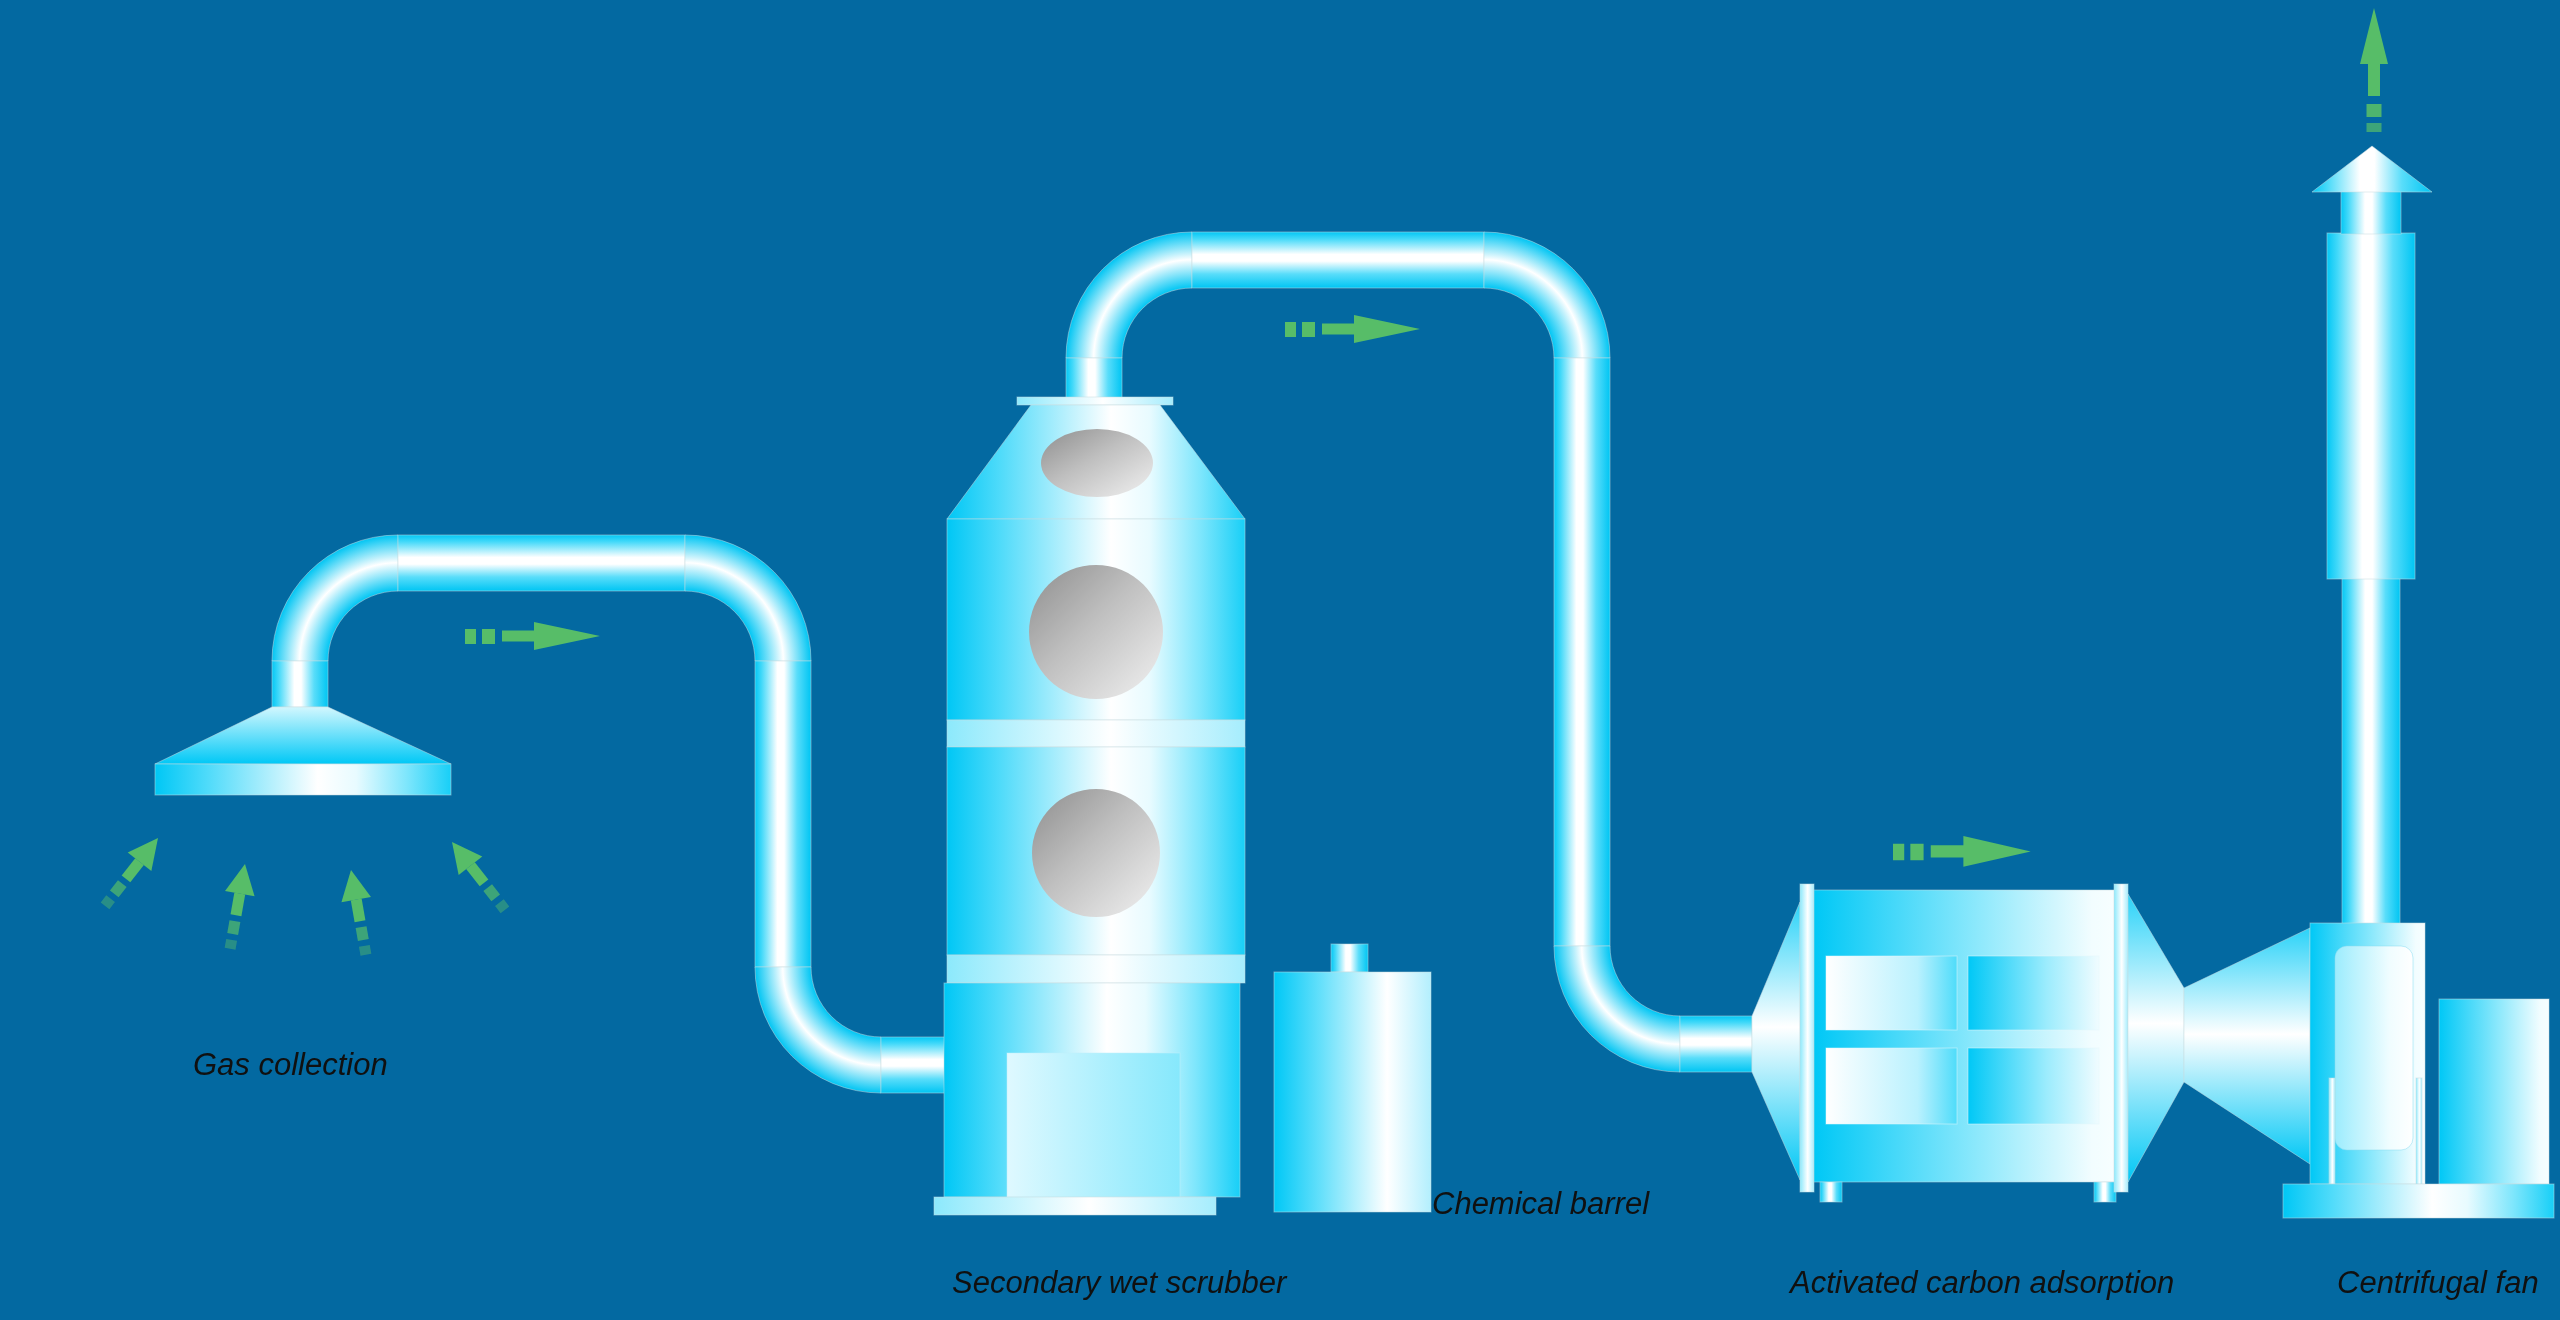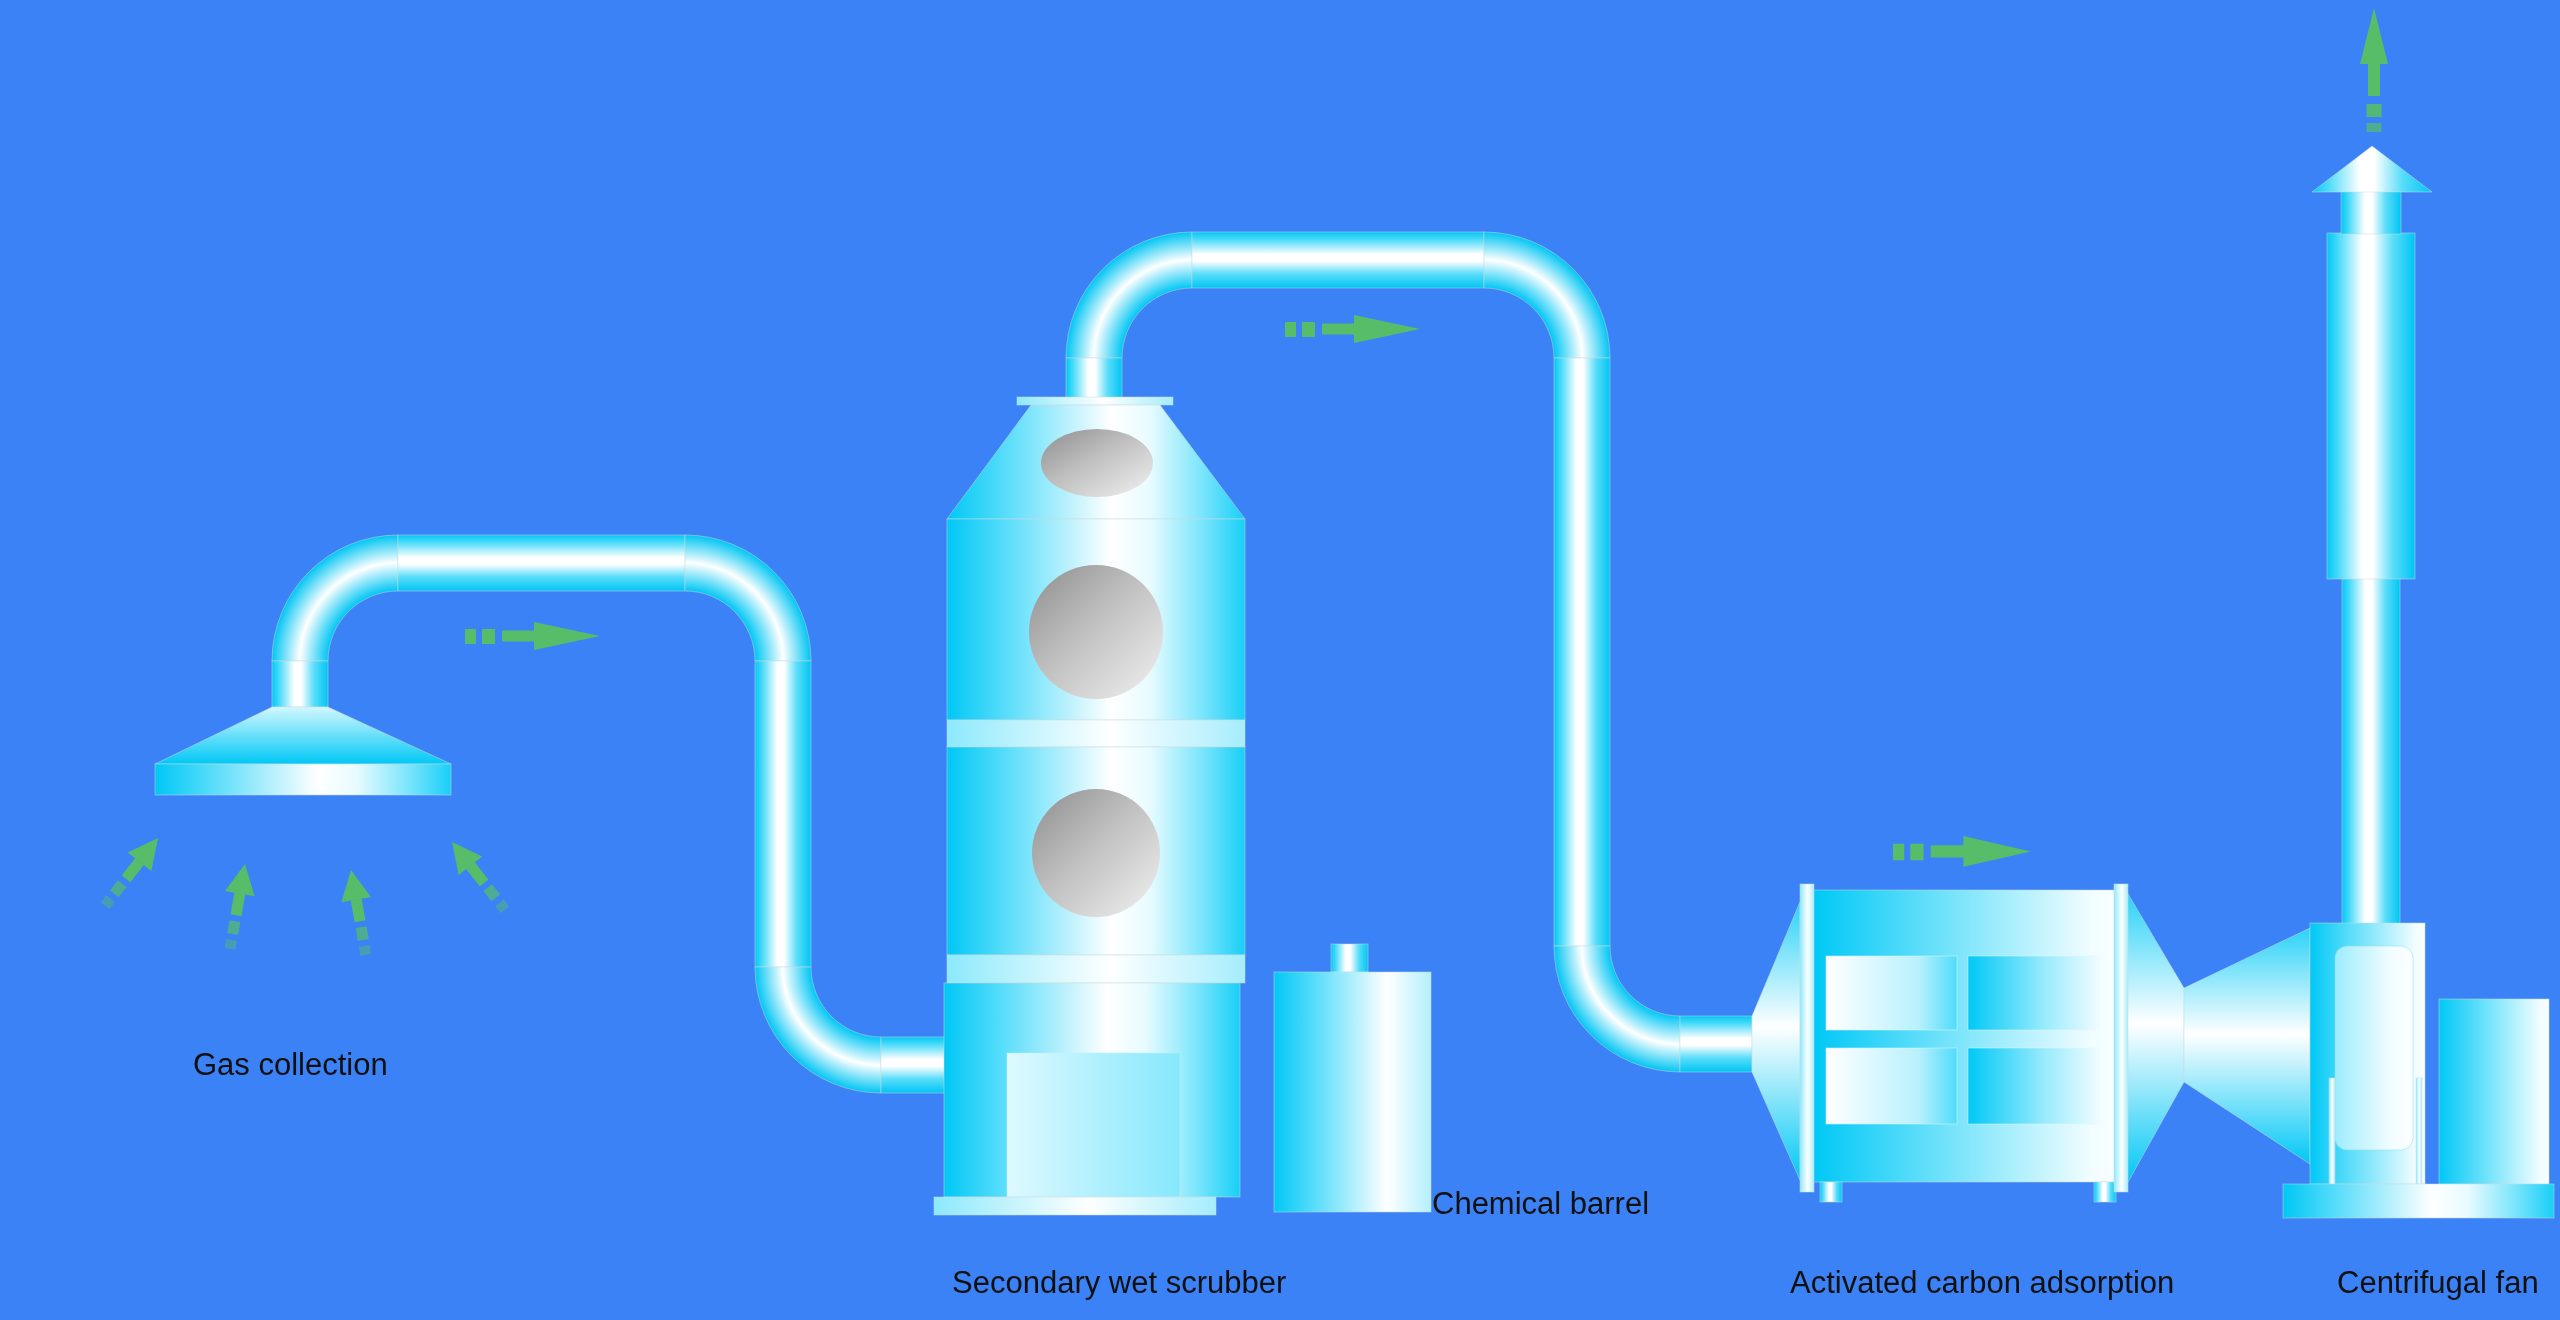--- a/index.html
+++ b/index.html
@@ -1,16 +1,16 @@
 <!DOCTYPE html>
 <html><head>
 <meta charset="utf-8">
 <style>
   html,body{margin:0;padding:0;background:#ffffff;}
-  .stage{position:relative;width:2560px;height:1320px;background:#3b82f6;overflow:hidden;}
+  .stage{position:relative;width:2560px;height:1320px;background:#0369a1;overflow:hidden;font-style:italic;}
   svg{display:block;}
   text.diagram-label{
     font-family:"Liberation Sans", sans-serif;
     font-size:31px;
     fill:#101010;
   }
 </style>
 </head>
 <body>
 

